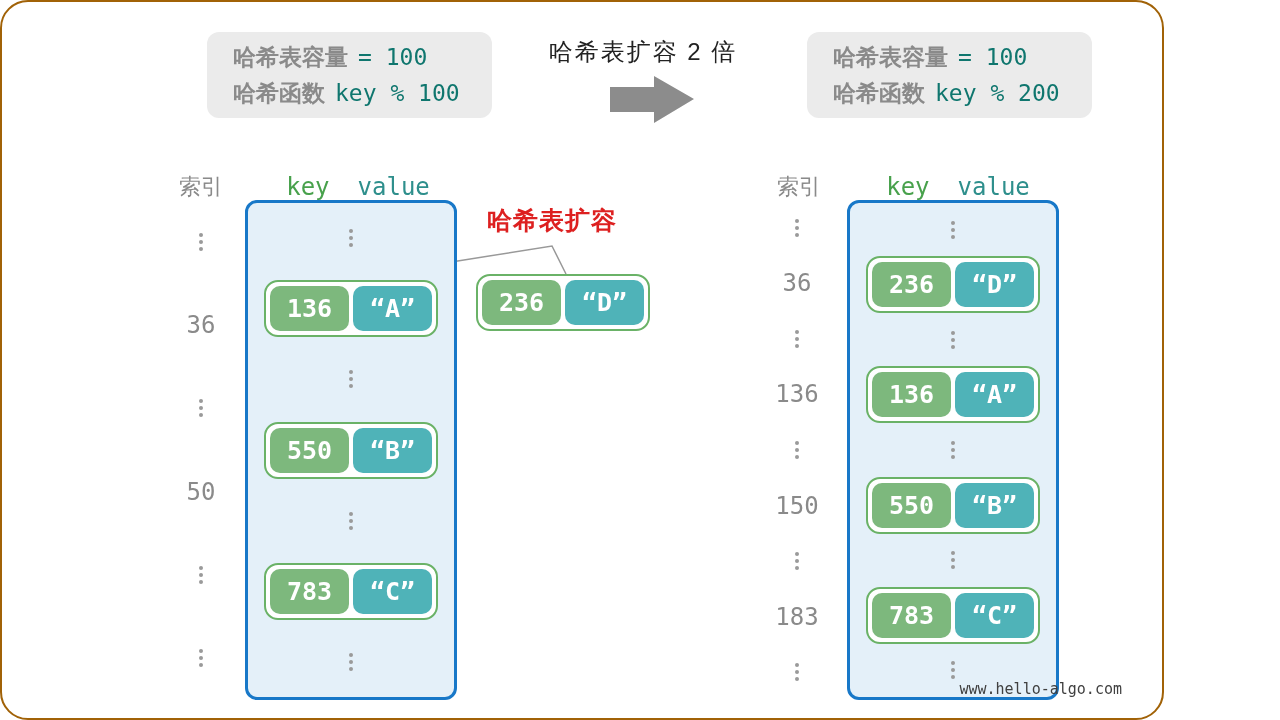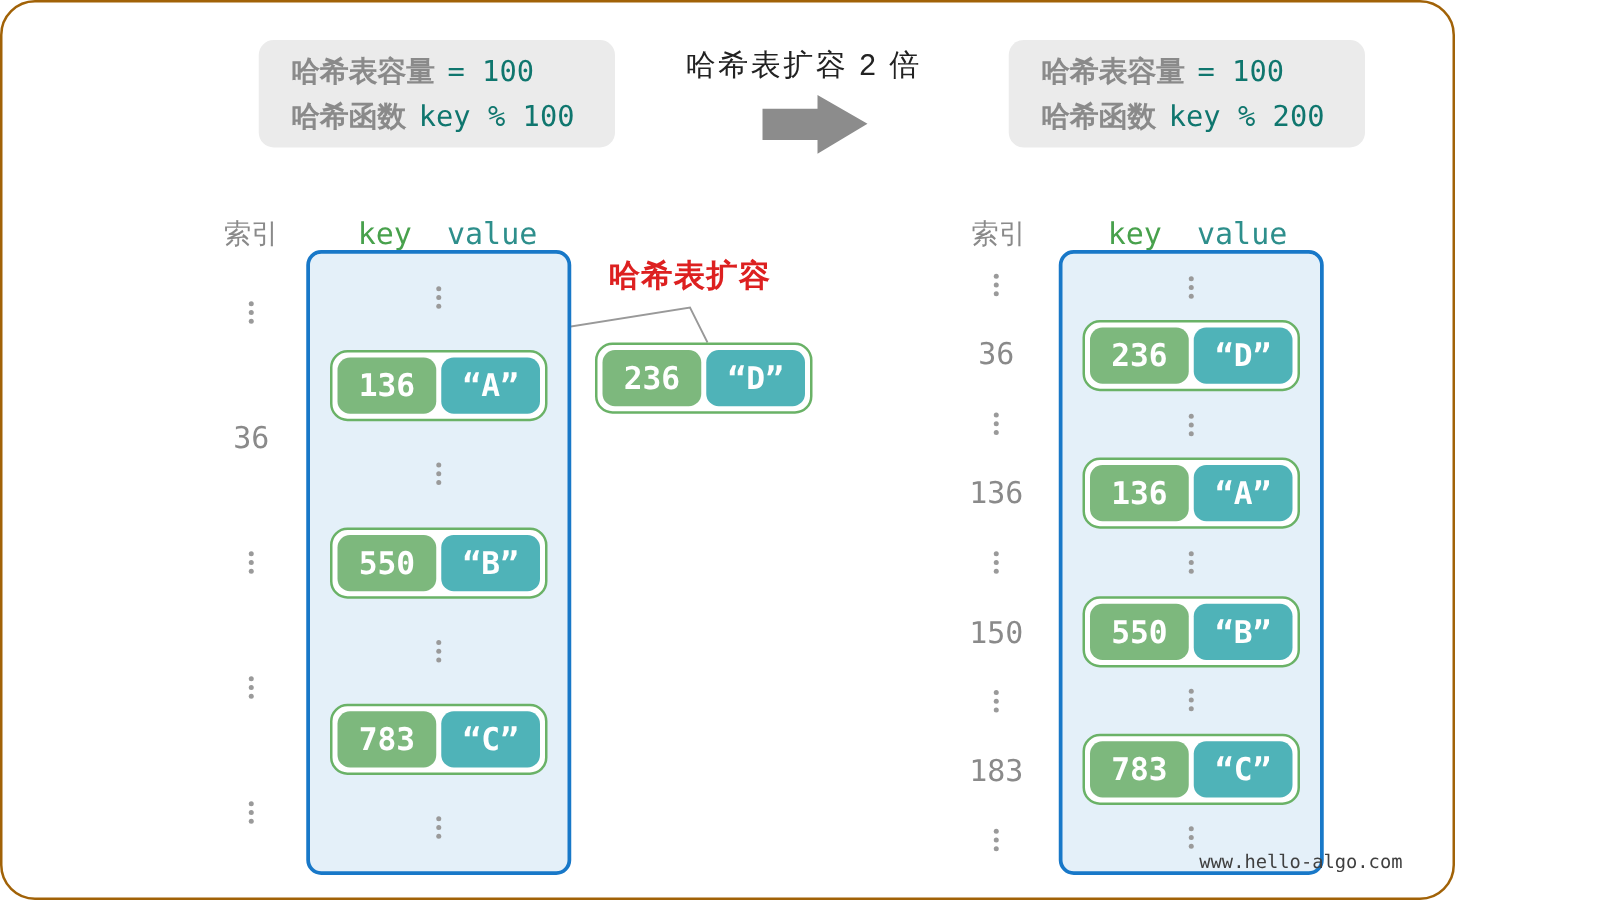--- a/index.html
+++ b/index.html
@@ -128,20 +128,23 @@
         <div class="idx-num">36</div>
       </div>
       <div class="cell">
         <div class="vdots">
           <i></i>
           <i></i>
           <i></i>
         </div>
       </div>
       <div class="cell">
+        <div class="idx-num">50</div>
+      </div>
+      <div class="cell">
         <div class="vdots">
           <i></i>
           <i></i>
           <i></i>
         </div>
       </div>
       <div class="cell">
         <div class="vdots">
           <i></i>
           <i></i>

